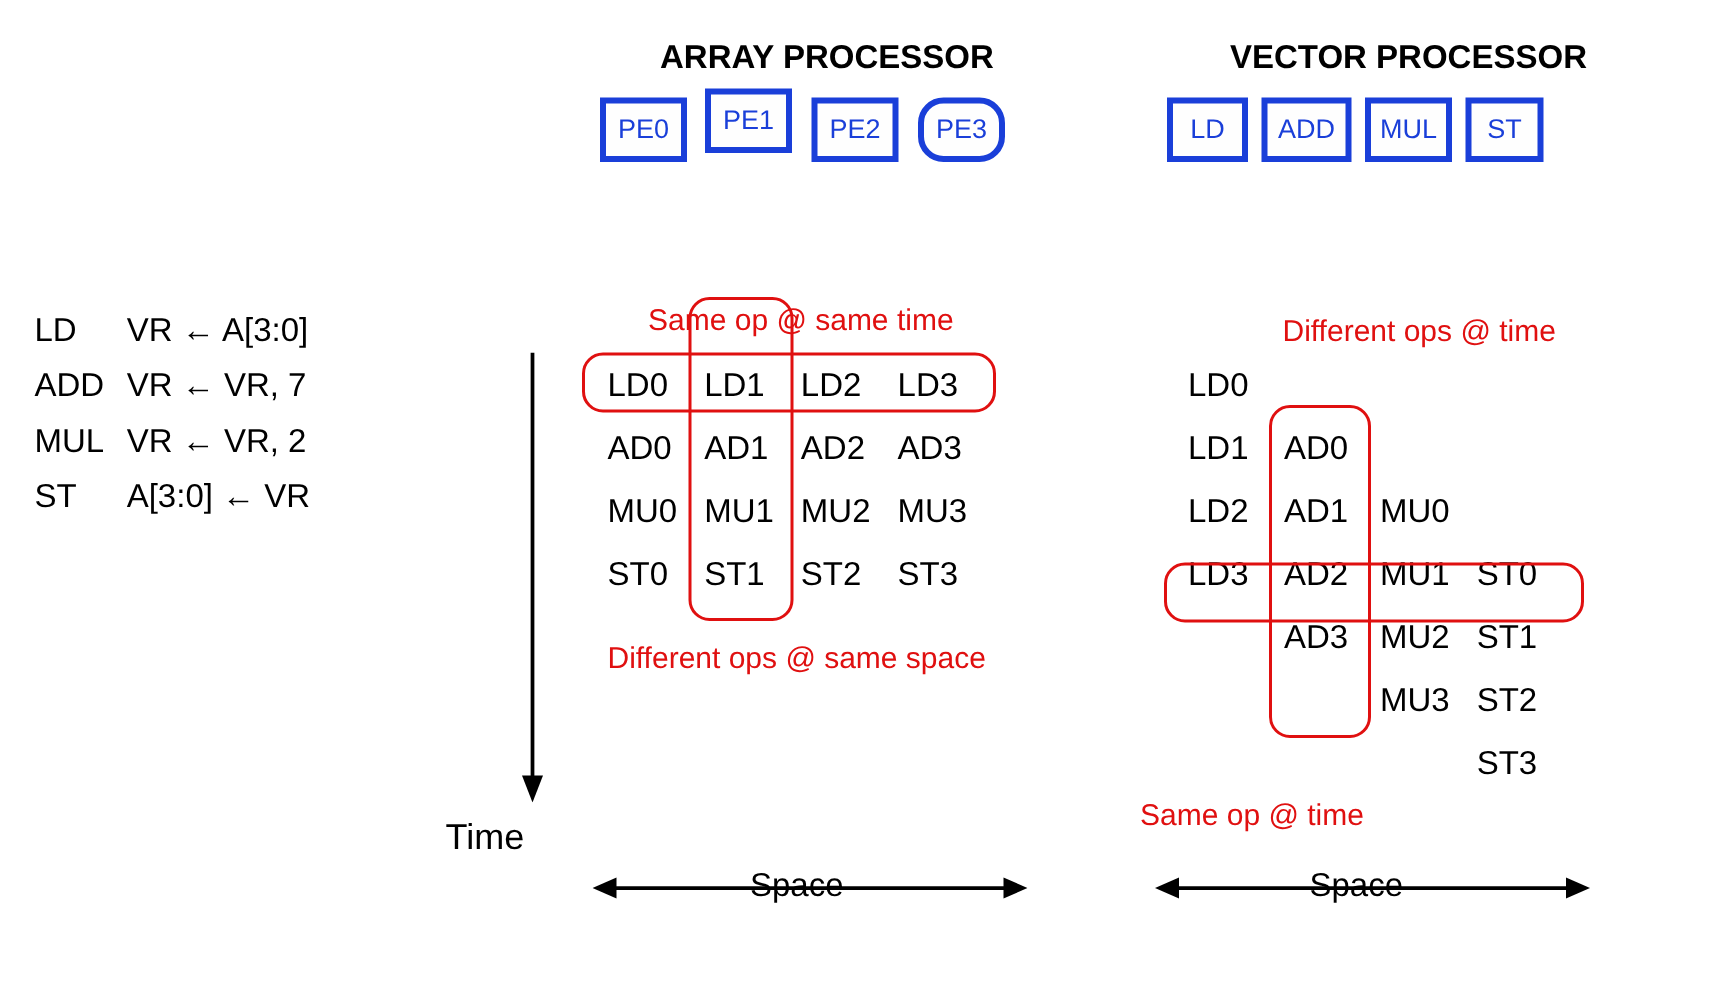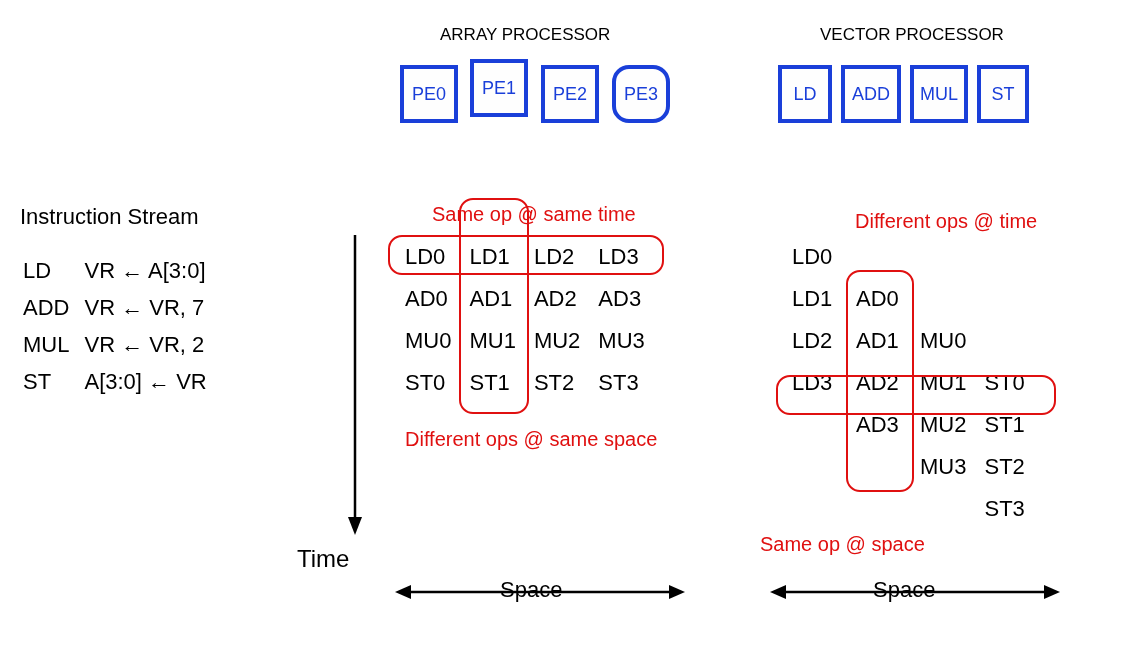--- a/index.html
+++ b/index.html
@@ -8,31 +8,32 @@
     padding: 20px;
     font-family: Arial, Helvetica, sans-serif;
     font-size: 20px;
     color: #000;
     background: #fff;
     width: 1143px;
     height: 657px;
     position: relative;
   }
   .title {
-    font-size: 17px;
+    font-size: 22px;
     text-align: right;
     position: absolute;
+    font-weight: bold;
   }
   .array-title { left: 440px; top: 25px; }
   .vector-title { left: 820px; top: 25px; }
 
   .pe-box {
     position: absolute;
     width: 58px;
-    height: 58px;
+    height: 43px;
     border: 4px solid #1a3fd9;
     color: #1a3fd9;
     font-size: 18px;
     display: flex;
     align-items: center;
     justify-content: center;
     background: #fefefe;
   }
   .pe0 { left: 400px; top: 65px; }
   .pe1 { left: 470px; top: 59px; }
@@ -130,21 +131,20 @@
 <div class="pe-box pe1">PE1</div>
 <div class="pe-box pe2">PE2</div>
 <div class="pe-box pe3">PE3</div>
 
 <div class="pe-box fu0">LD</div>
 <div class="pe-box fu1">ADD</div>
 <div class="pe-box fu2">MUL</div>
 <div class="pe-box fu3">ST</div>
 
 <div class="instr-stream">
-  <h3>Instruction Stream</h3>
   <table class="mono">
     <tbody>
         <tr class="instr-row">
           <td>LD</td>
           <td><span>VR</span> <span>←</span> <span>A[3:0]</span></td>
         </tr>
     <tr class="instr-row">
           <td>ADD</td>
           <td><span>VR</span> <span>←</span> <span>VR, 7</span></td>
         </tr>
@@ -238,21 +238,21 @@
         <td></td>
         <td></td>
         <td>ST3</td>
       </tr>
 </tbody>
   </table>
 
 <div class="red-label red-sameop-time">Same op @ same time</div>
 <div class="red-label red-diffop-space">Different ops @ same space</div>
 <div class="red-label red-diffop-time">Different ops @ time</div>
-<div class="red-label red-sameop-space">Same op @ space</div>
+<div class="red-label red-sameop-space">Same op @ time</div>
 
 <div class="red-rect rect-ld-row"></div>
 <div class="red-rect rect-col1"></div>
 <div class="red-rect rect-add-col"></div>
 <div class="red-rect rect-row4"></div>
 
 <svg class="space-arrow a1" width="290" height="24">
   <line x1="12" y1="12" x2="278" y2="12" stroke="#000" stroke-width="2.5"></line>
   <polygon points="0,12 16,5 16,19" fill="#000"></polygon>
   <polygon points="290,12 274,5 274,19" fill="#000"></polygon>

